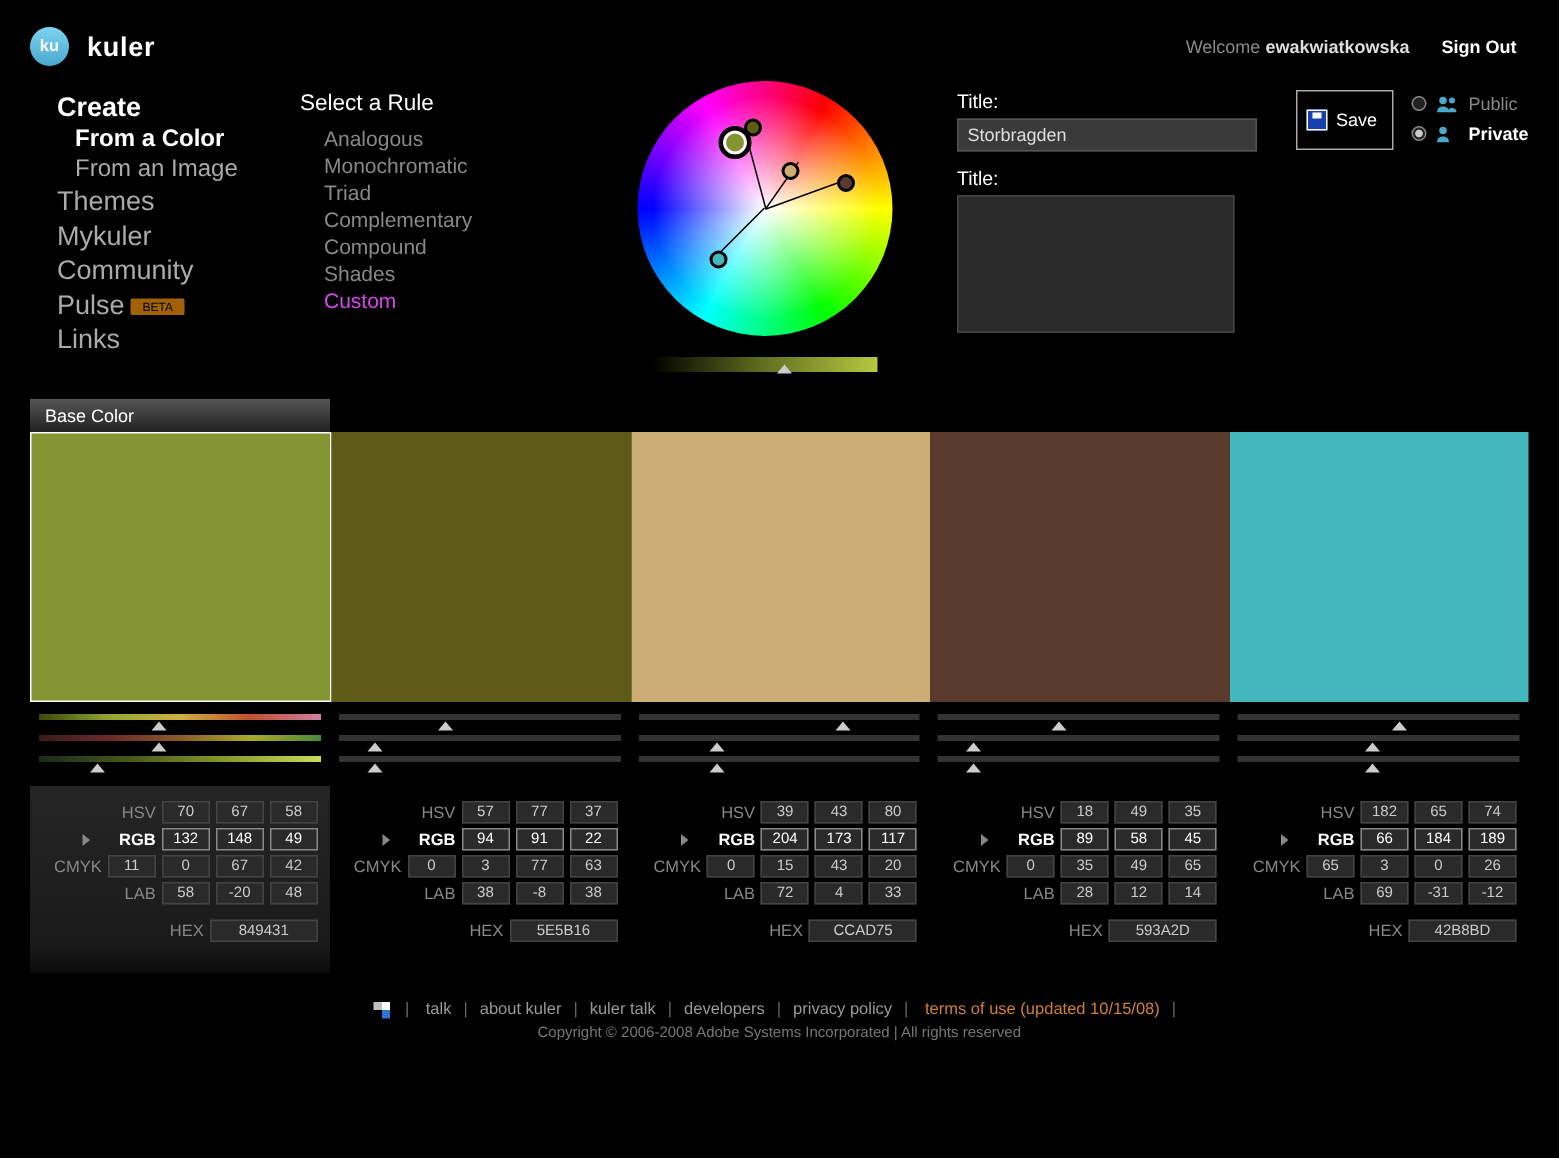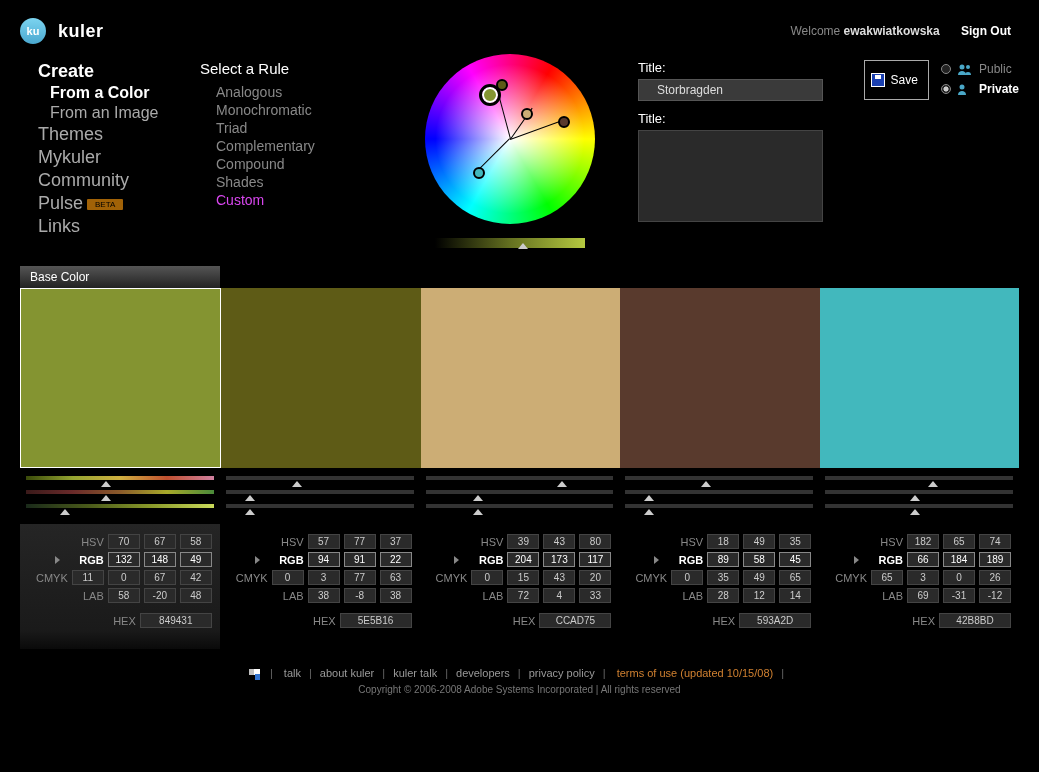--- a/index.html
+++ b/index.html
@@ -25,21 +25,21 @@
 .wheel { width: 170px; height: 170px; border-radius: 50%; position: relative; background: conic-gradient(from 0deg, #ff0080, #ff0000, #ff8000, #ffff00, #80ff00, #00ff00, #00ff80, #00ffff, #0080ff, #0000ff, #8000ff, #ff00ff, #ff0080); }
 .wheel::after { content:""; position:absolute; inset:0; border-radius:50%; background: radial-gradient(circle, #fff 0%, rgba(255,255,255,0) 62%); }
 .wheel-line { position:absolute; background:#000; height:1px; transform-origin: 0 0; left:50%; top:50%; z-index:2; }
 .wheel-dot { position:absolute; width:12px; height:12px; border:2px solid #000; border-radius:50%; transform:translate(-50%,-50%); z-index:3; }
 .wheel-dot.base { width:16px; height:16px; border:2px solid #fff; outline:3px solid #000; }
 .bright-slider { width: 150px; height: 10px; margin-top: 14px; background: linear-gradient(90deg,#000,#647020,#b5c940); position: relative; }
 .bright-slider .tri { position:absolute; bottom:-6px; left:55%; width:0; height:0; border-left:5px solid transparent; border-right:5px solid transparent; border-bottom:6px solid #ccc; }
 .meta { flex: 1; padding-left: 18px; padding-top: 6px; display:flex; gap: 12px; }
 .meta-left { flex:1; }
 .meta-label { color:#fff; font-size:13px; margin-bottom:4px; }
-.meta-input { width: 185px; background:#3a3a3a; border:1px solid #555; color:#ddd; padding:3px 18px; font-size:12px; }
+.meta-input { width: 200px; background:#3a3a3a; border:1px solid #555; color:#ddd; padding:3px 6px; font-size:12px; }
 .meta-tags { width:185px; height:92px; background:#2a2a2a; border:1px solid #444; margin-top:4px; }
 .save-btn { background:#000; border:1px solid #aaa; color:#fff; padding:3px 10px 3px 6px; font-size:12px; cursor:pointer; display:flex; align-items:center; gap:6px; height:40px; }
 .save-btn .disk { width:14px; height:14px; background:#1a3fb0; border:1px solid #fff; display:inline-block; position:relative; }
 .save-btn .disk::after { content:""; position:absolute; top:1px; left:3px; width:6px; height:4px; background:#fff; }
 .vis-col { display:flex; flex-direction:column; gap:6px; margin-top: 2px; }
 .vis-row { display:flex; align-items:center; gap:6px; color:#888; font-size:12px; }
 .vis-row.active { color:#fff; font-weight:600; }
 .radio { width:10px; height:10px; border-radius:50%; border:1px solid #888; background:#222; }
 .radio.on { background: radial-gradient(circle,#ccc 0 40%, #222 50%); }
 .vis-icon { width:16px; height:12px; }

